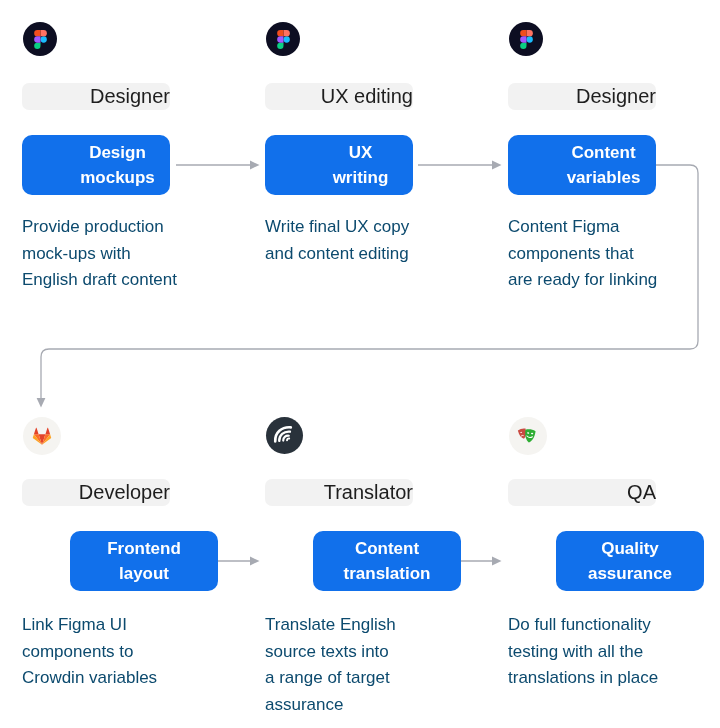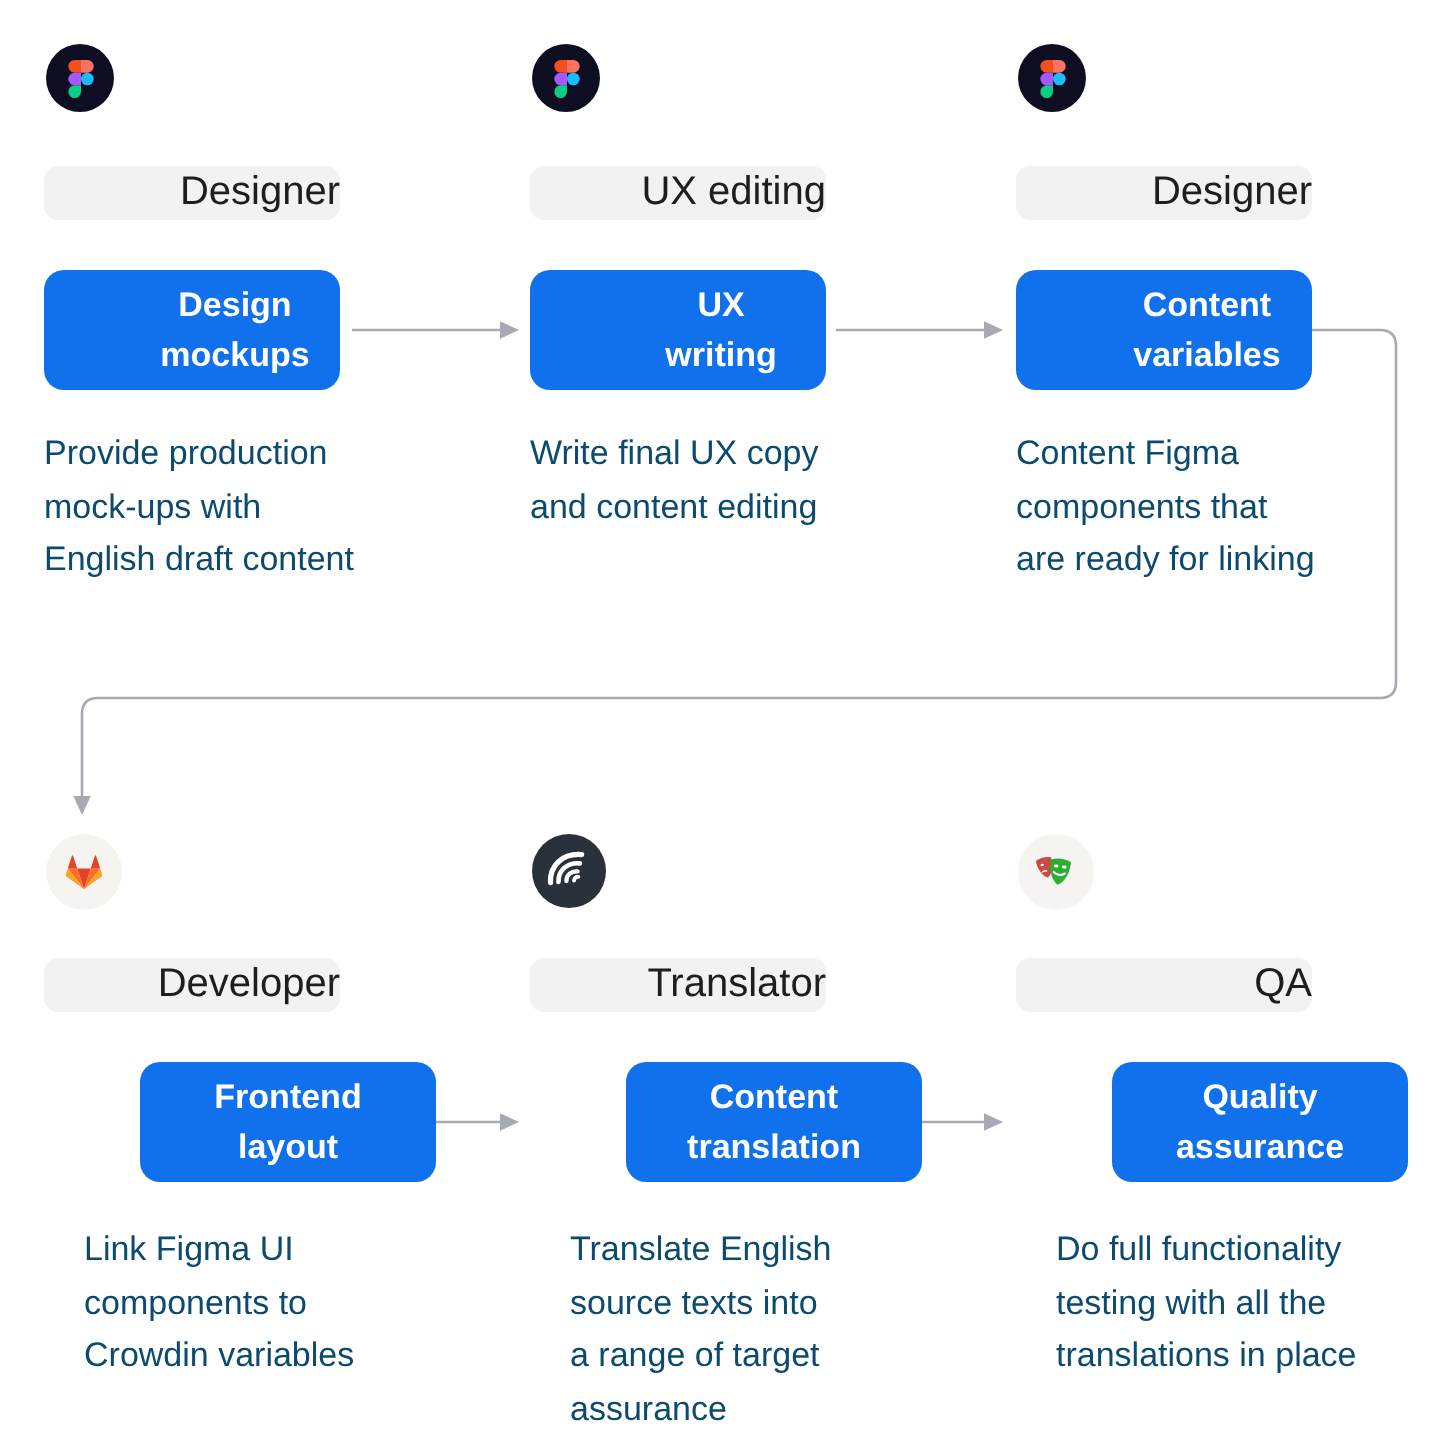--- a/index.html
+++ b/index.html
@@ -42,21 +42,21 @@
     display:flex; align-items:center; justify-content:center;
   }
   .row1 .step-button { top:113px;padding-left:43px; }
   .row2 .step-button { top:114px;margin-left:48px; }
 
   .step-desc {
     position:absolute; left:0; width:160px;
     font-size:17px; line-height:26.5px; color:#0c4a6e; white-space:pre-line;
   }
   .row1 .step-desc { top:192px; }
-  .row2 .step-desc { top:195px;margin-left:20px; }
+  .row2 .step-desc { top:195px; }
 </style>
 </head>
 <body>
 
 <div class="canvas">
 
   <svg class="connectors" viewBox="0 0 720 728" fill="none">
     <g stroke="#A7AAB2" stroke-width="1.3">
       <path d="M176 165 H250"></path>
       <path d="M418 165 H492"></path>

